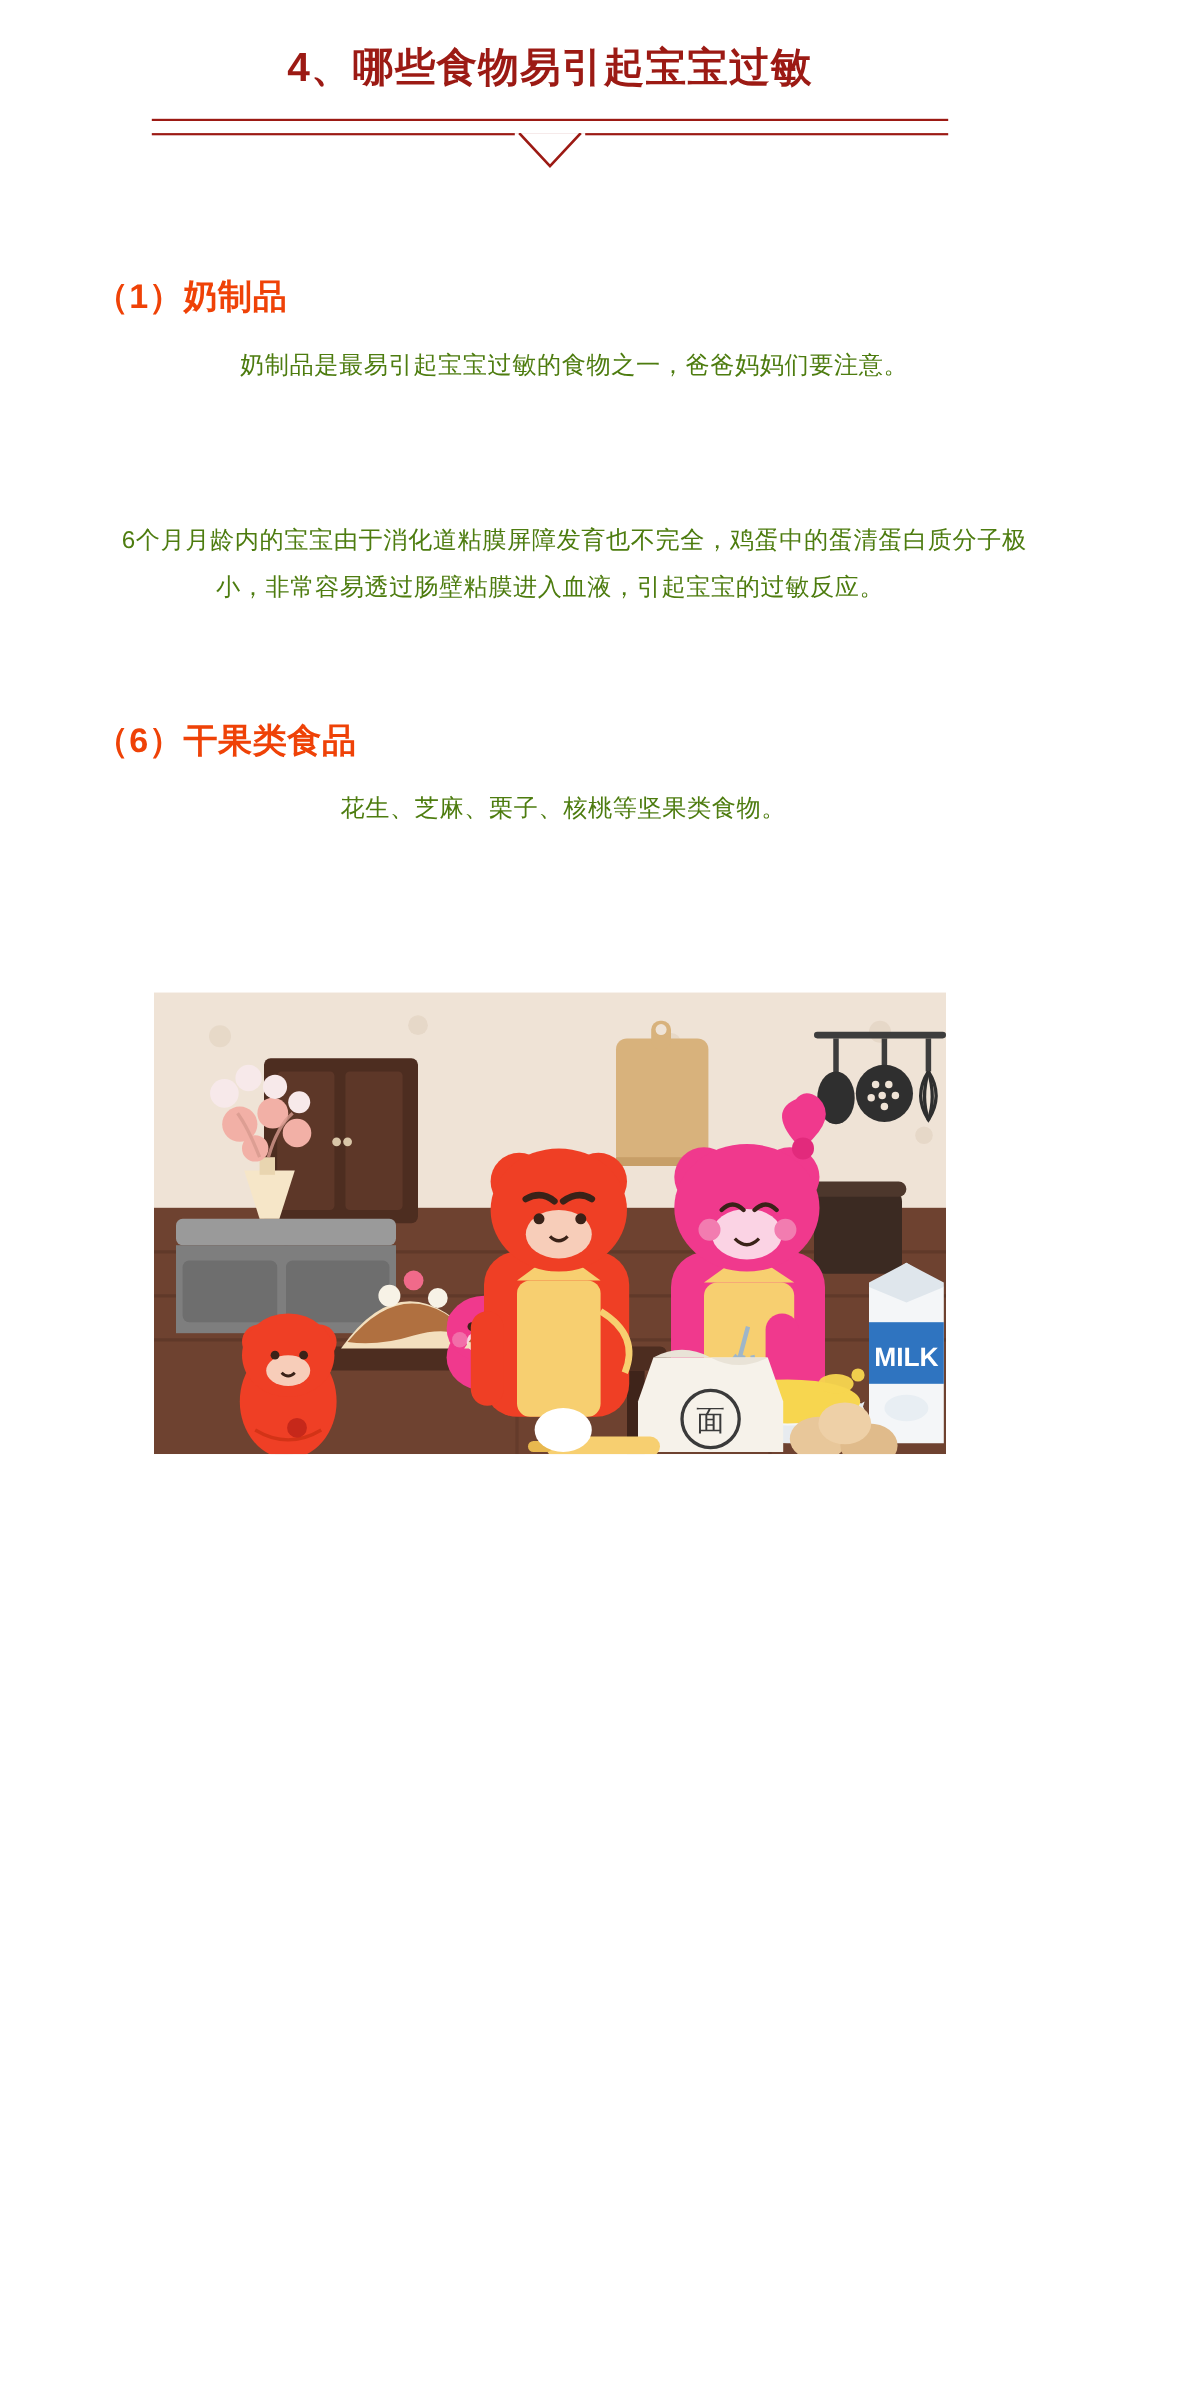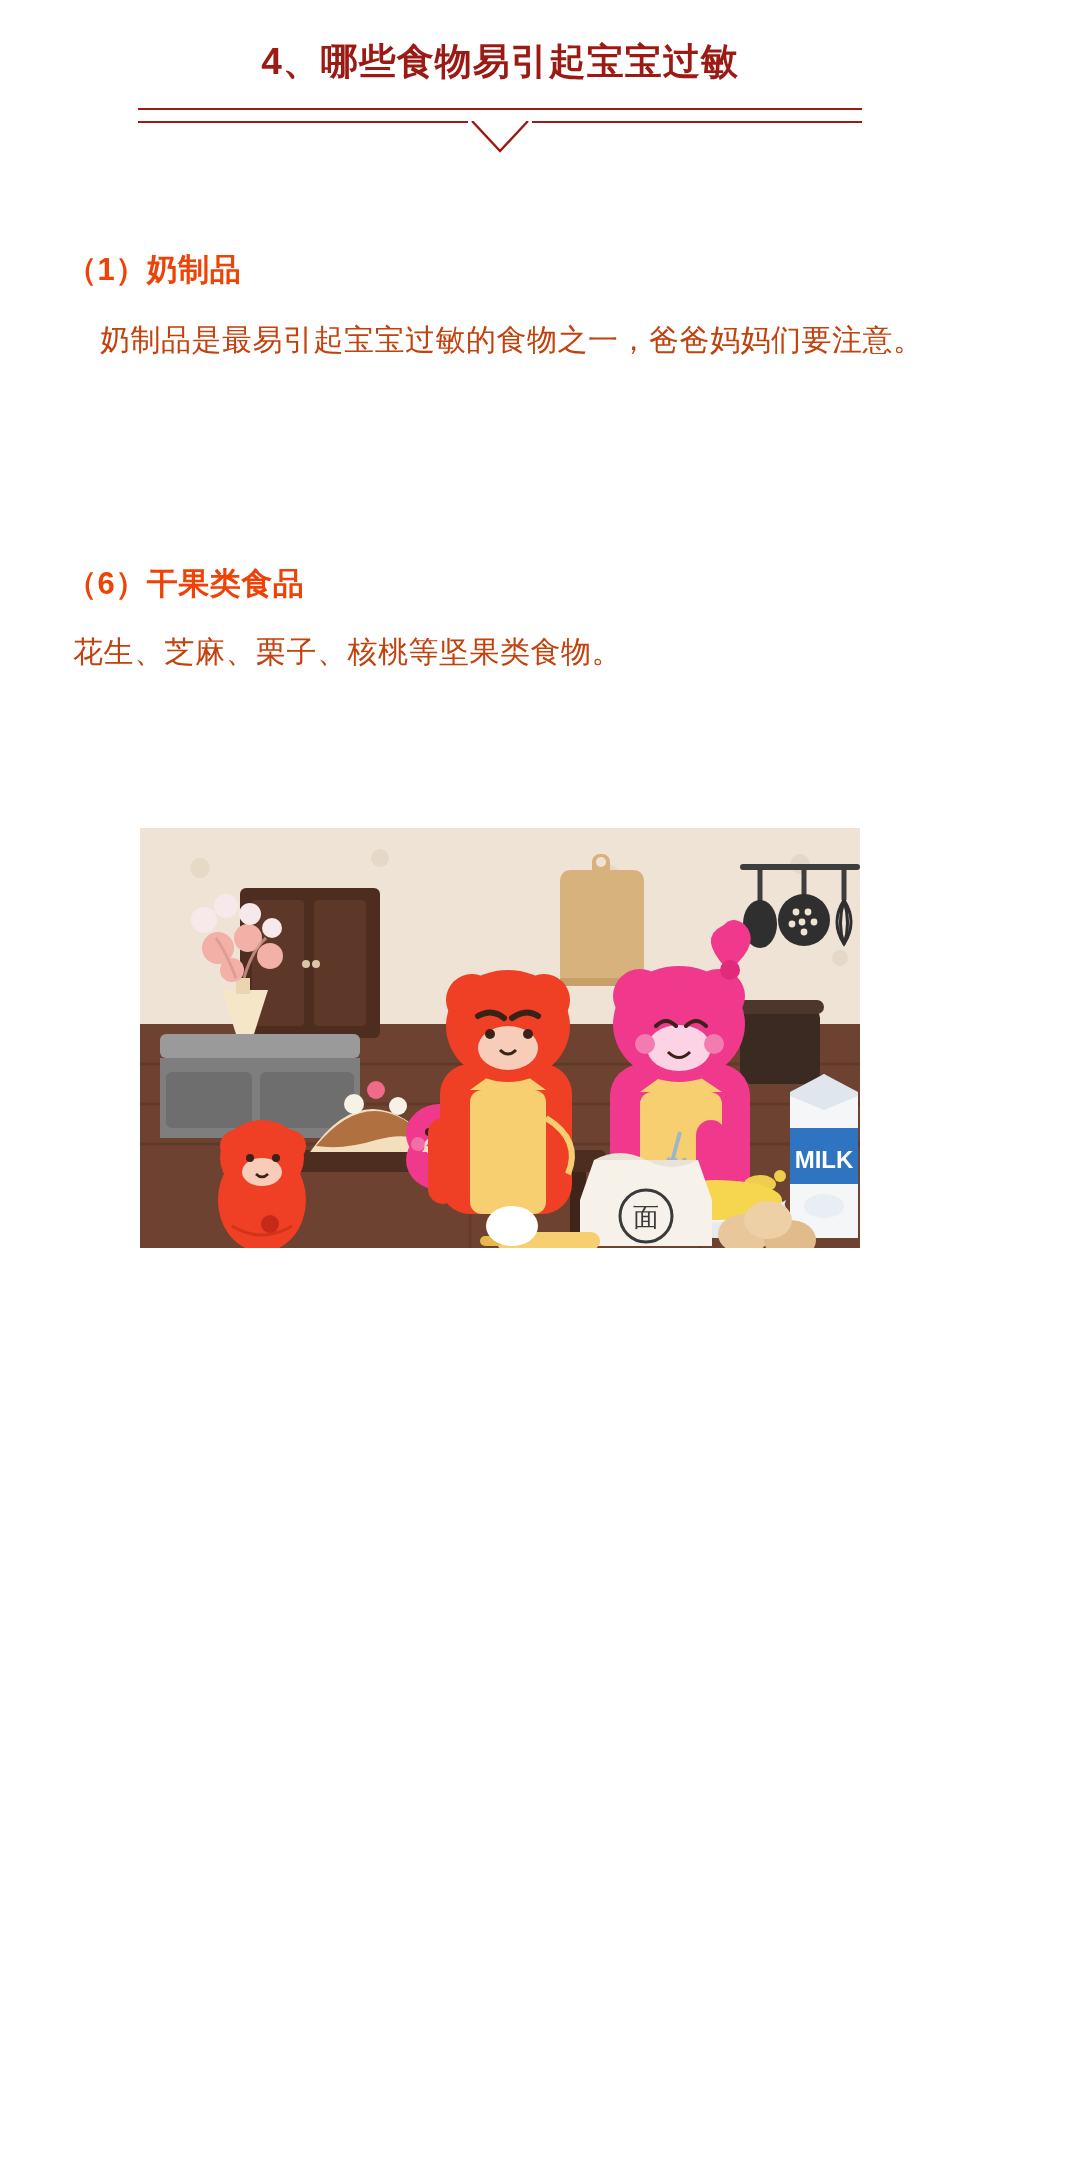--- a/index.html
+++ b/index.html
@@ -54,38 +54,39 @@
     top: 13px;
     width: 64px;
     height: 34px;
     margin-left: -32px;
     background: #ffffff;
   }
   .chevron svg { display: block; }
 
   
   .content {
-    padding: 0 40px;
+    padding: 0 60px;
   }
   .section { margin: 0; }
   .section.first { margin-top: 96px; }
   .section-heading {
     font-size: 31px;
     font-weight: bold;
     color: #ef4207;
     line-height: 1.4;
     padding-left: 26px;
     letter-spacing: 0.5px;
   }
   .section-body {
-    font-size: 30px;
-    color: #c2410c;
+    font-size: 22px;
+    color: #4d7c0f;
     line-height: 1.95;
     margin-top: 20px;
     letter-spacing: 0.5px;
+    text-align: center;
   }
   .indent-2 { text-indent: 2em; }
   .indent-1 { text-indent: 1.1em; font-family: Liberation Mono, monospace; }
 
   .gap-lg { height: 96px; }
   .gap-md { height: 78px; }
 
   
   .illus-wrap {
     margin: 66px auto 0 auto;
@@ -120,20 +121,21 @@
   <div class="content">
 
     <div class="section first">
       <div class="section-heading">（1）奶制品</div>
       <div class="section-body indent-2">奶制品是最易引起宝宝过敏的食物之一，爸爸妈妈们要注意。</div>
     </div>
 
     <div class="gap-lg"></div>
 
     <div class="section">
+      <div class="section-body indent-2">6个月月龄内的宝宝由于消化道粘膜屏障发育也不完全，鸡蛋中的蛋清蛋白质分子极小，非常容易透过肠壁粘膜进入血液，引起宝宝的过敏反应。</div>
     </div>
 
     <div class="gap-lg"></div>
 
     <div class="section">
       <div class="section-heading">（6）干果类食品</div>
       <div class="section-body indent-1">花生、芝麻、栗子、核桃等坚果类食物。</div>
     </div>
 
     <div class="gap-md"></div>

